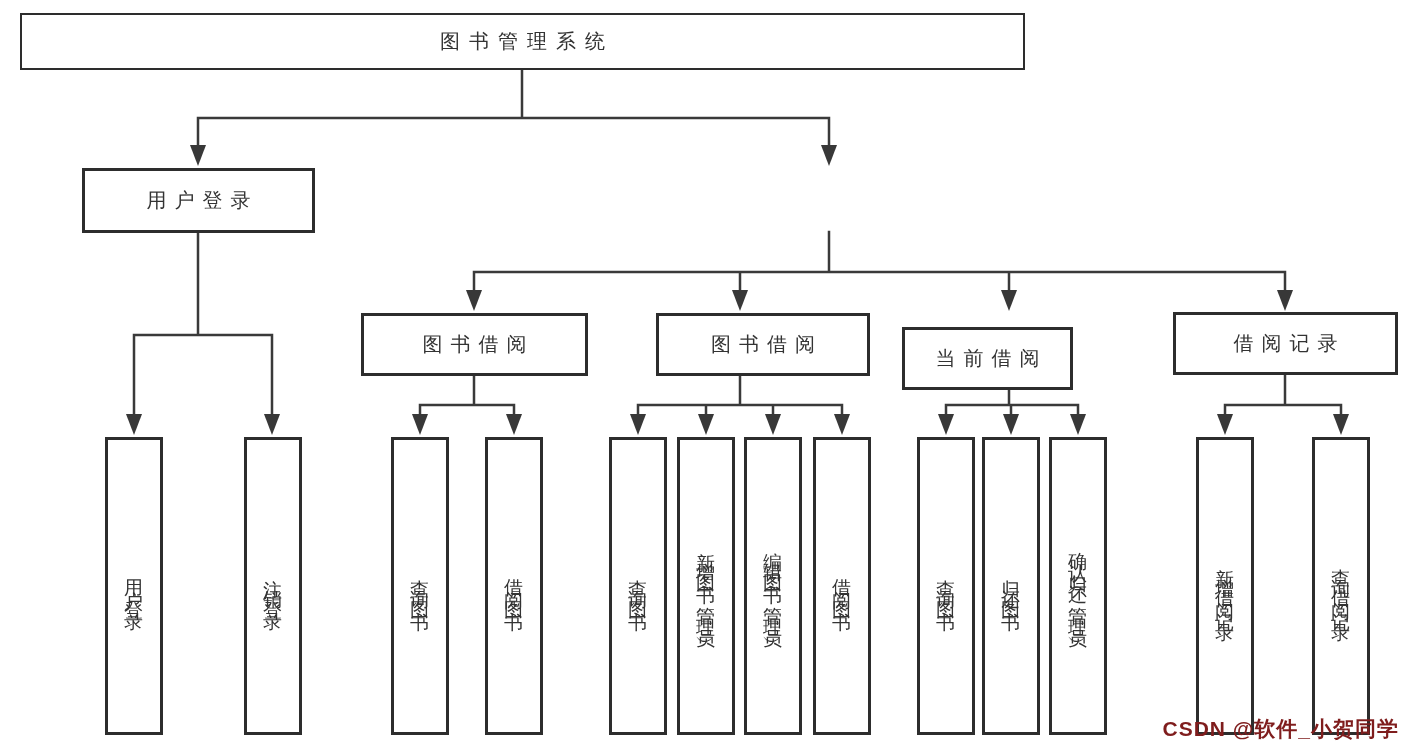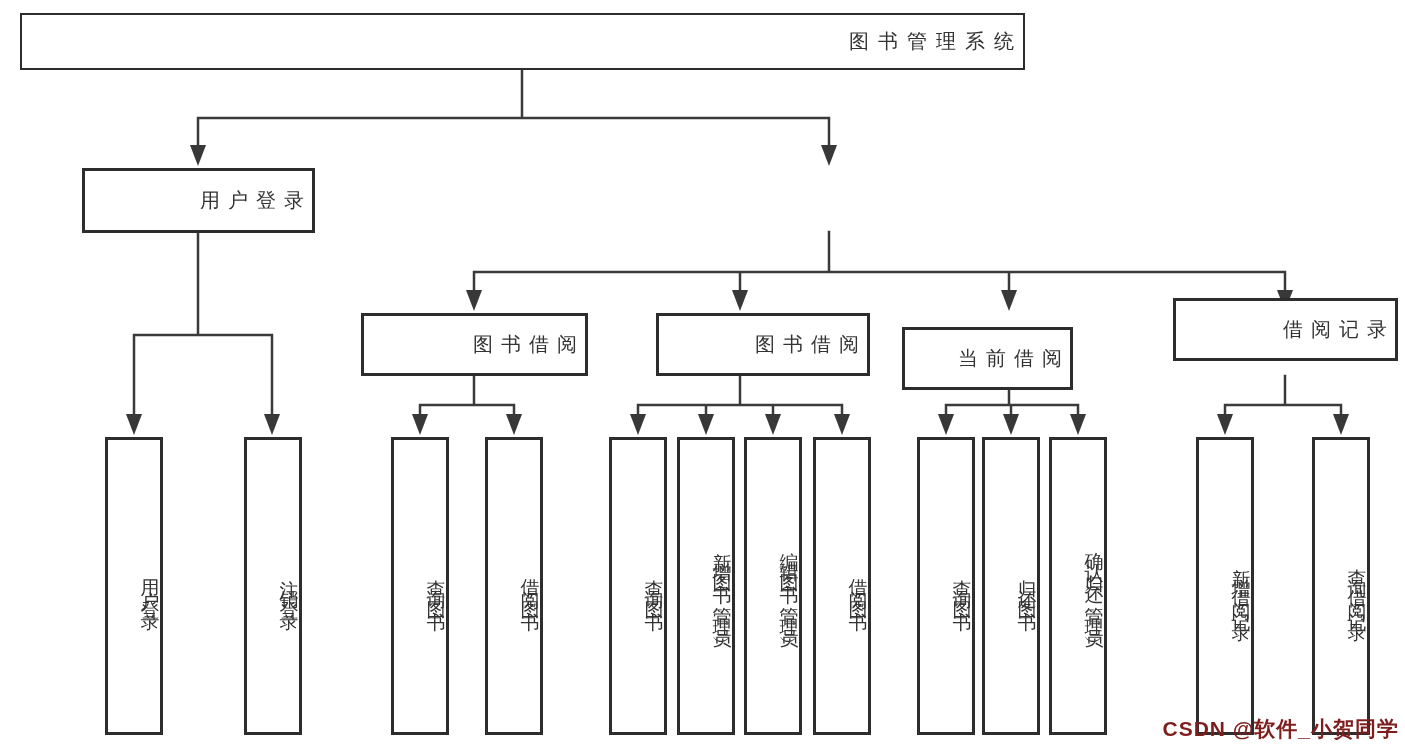--- a/index.html
+++ b/index.html
@@ -5,21 +5,21 @@
   html,body{margin:0;padding:0;background:#ffffff;}
   .canvas{
     position:relative;width:1405px;height:747px;background:#ffffff;overflow:hidden;
     font-family:"Liberation Sans","DejaVu Sans",sans-serif;color:#333333;
   }
   .wires{position:absolute;left:0;top:0;width:1405px;height:747px;}
   .wires path{stroke:#3a3a3a;stroke-width:2.5;fill:none;stroke-linecap:square;}
   .wires polygon{fill:#383838;stroke:none;}
   .node{
     position:absolute;box-sizing:border-box;background:#ffffff;border:3px solid #2d2d2d;
-    display:flex;align-items:center;justify-content:flex-end;text-align:center;
+    display:flex;align-items:center;justify-content:center;text-align:center;
   }
   .node.root{border-width:2px;}
   .hlabel{font-size:20px;letter-spacing:8px;padding-left:8px;white-space:nowrap;}
   .root .hlabel{letter-spacing:9px;padding-left:9px;}
   .leaf{width:58px;height:298px;top:437px;}
   .vlabel{
     writing-mode:vertical-rl;text-orientation:mixed;
     font-size:19px;letter-spacing:11px;line-height:1;white-space:nowrap;
   }
   .watermark{
@@ -77,21 +77,21 @@
 
   <div class="node" style="left:361px;top:313px;width:227px;height:63px">
     <span class="hlabel">图书借阅</span>
   </div>
   <div class="node" style="left:656px;top:313px;width:214px;height:63px">
     <span class="hlabel">图书借阅</span>
   </div>
   <div class="node" style="left:902px;top:327px;width:171px;height:63px">
     <span class="hlabel">当前借阅</span>
   </div>
-  <div class="node" style="left:1173px;top:298px;width:225px;height:63px">
+  <div class="node" style="left:1173px;top:312px;width:225px;height:63px">
     <span class="hlabel">借阅记录</span>
   </div>
 
   <div class="node leaf" style="left:105px">
     <span class="vlabel">用户登录</span>
   </div>
   <div class="node leaf" style="left:244px">
     <span class="vlabel">注销登录</span>
   </div>
 

